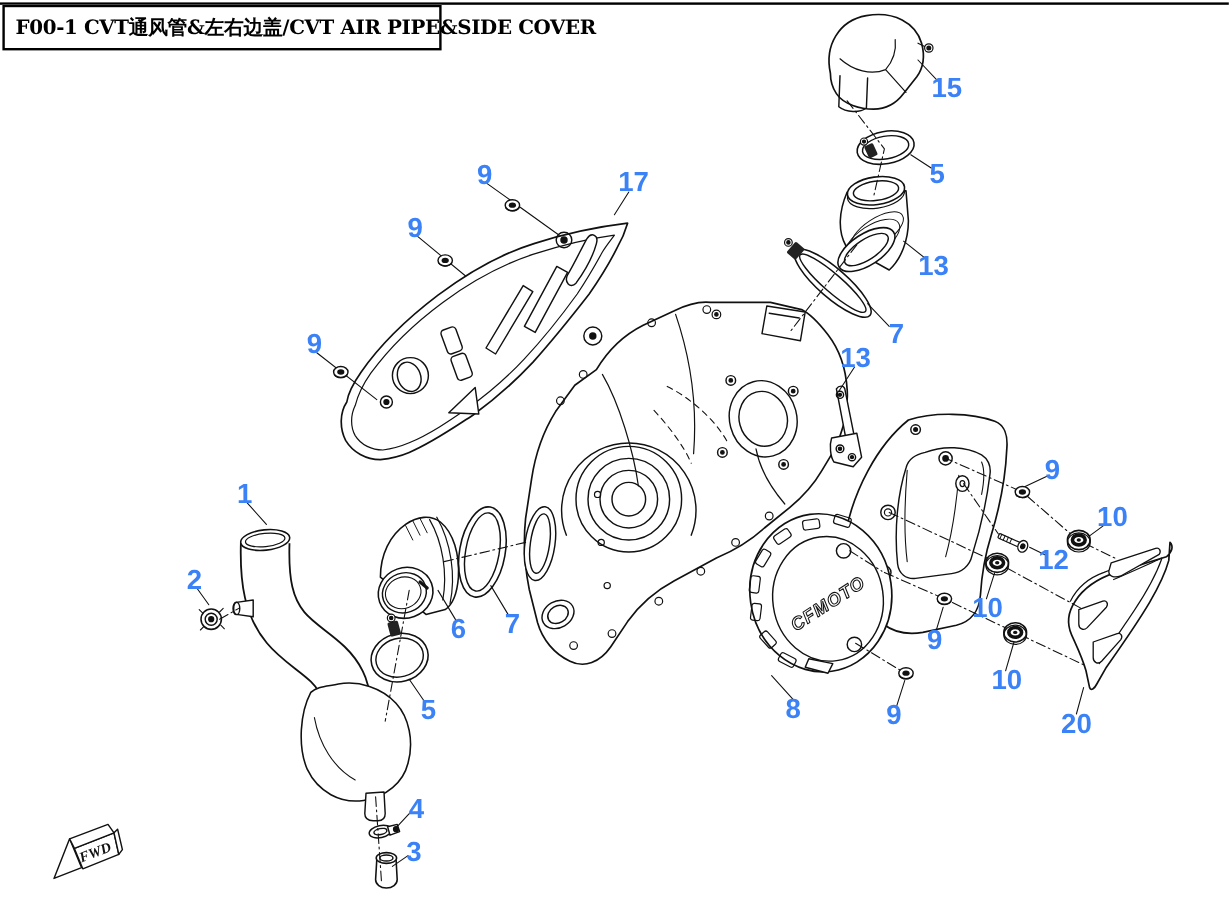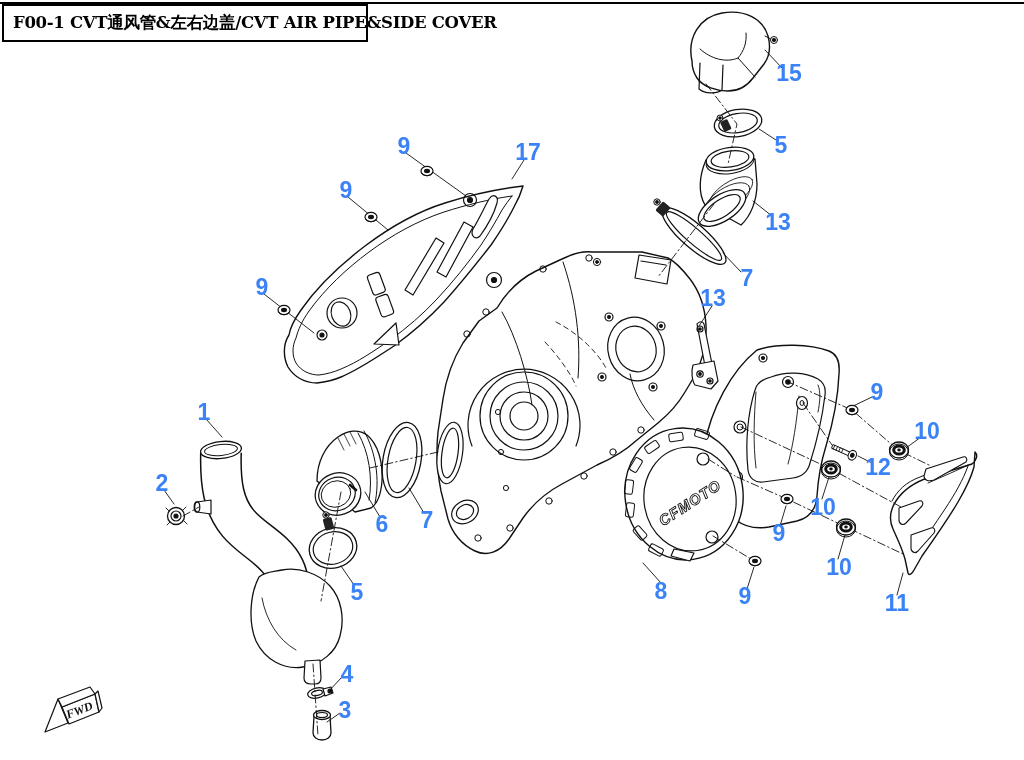--- a/index.html
+++ b/index.html
@@ -325,14 +325,14 @@
     <span class="callout" style="left: 747px; top: 278px;">7</span>
     <span class="callout" style="left: 713px; top: 298px; text-align: center;">13</span>
     <span class="callout" style="left: 877px; top: 392px;">9</span>
     <span class="callout" style="left: 927px; top: 431px;">10</span>
     <span class="callout" style="left: 878px; top: 467px; text-align: right;">12</span>
     <span class="callout" style="left: 823px; top: 507px;">10</span>
     <span class="callout" style="left: 779px; top: 533px;">9</span>
     <span class="callout" style="left: 839px; top: 567px;">10</span>
     <span class="callout" style="left: 745px; top: 596px;">9</span>
     <span class="callout" style="left: 661px; top: 591px;">8</span>
-    <span class="callout" style="left: 897px; top: 603px;">11</span>
+    <span class="callout" style="left: 897px; top: 603px;">20</span>
   </div>
 
 </body></html>

